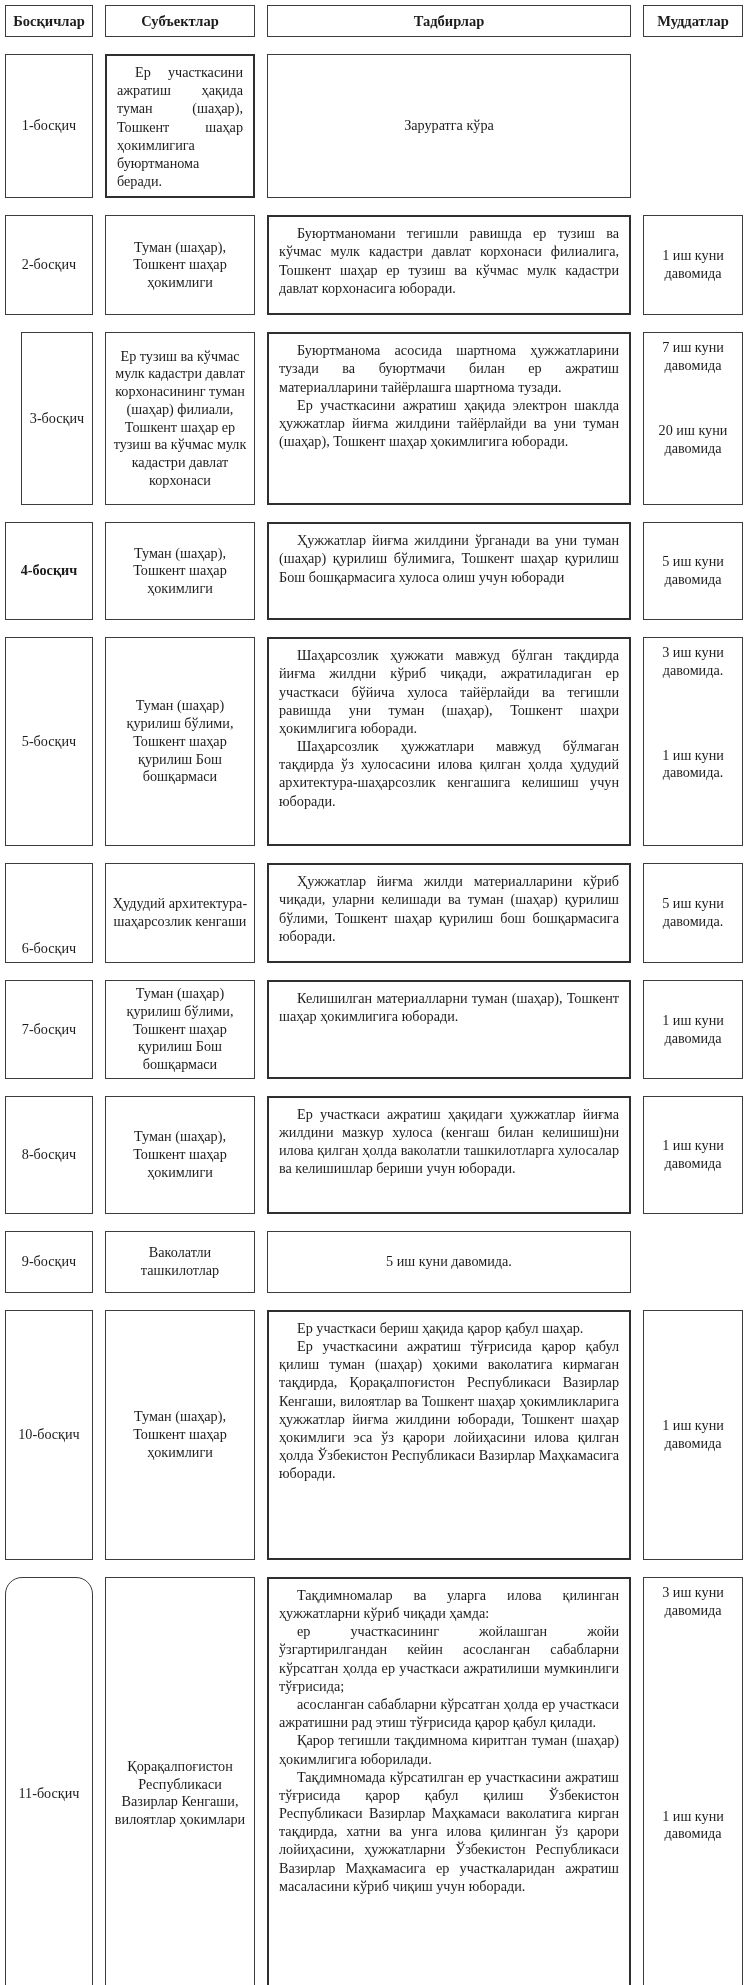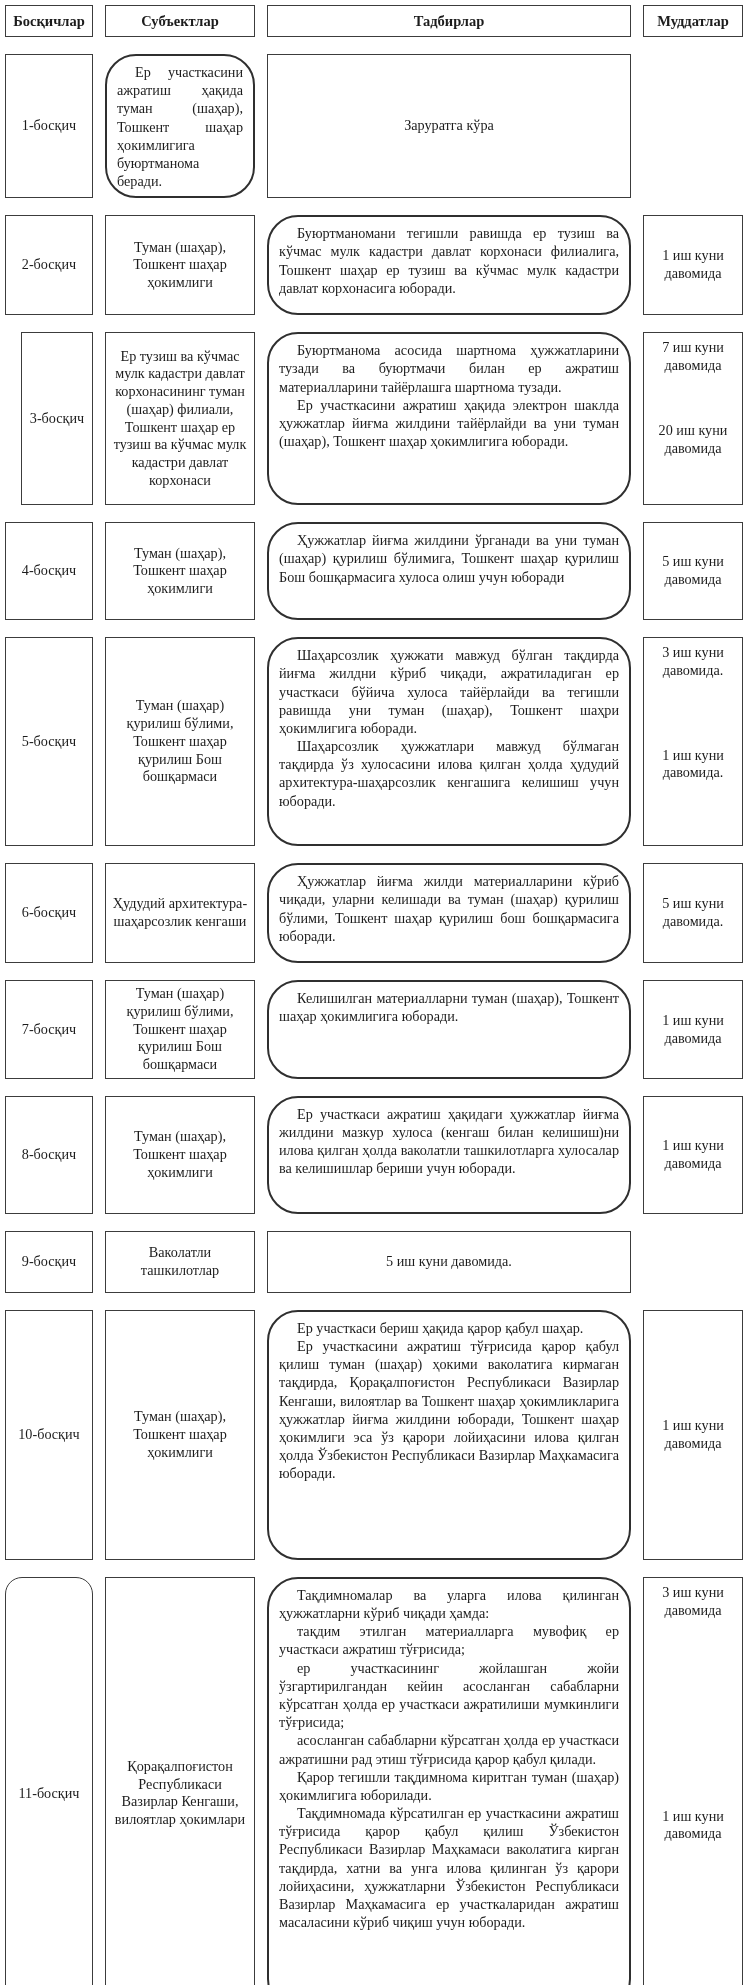--- a/index.html
+++ b/index.html
@@ -42,21 +42,20 @@
     font-size: 14.5px;
   }
   .cell-actions {
     display: block;
     border-width: 2px;
     border-color: #2f2f2f;
     text-align: justify;
     padding: 7px 10px 6px 10px;
     font-size: 14.2px;
     line-height: 1.28;
-    border-radius: 31px;
   }
   .cell-actions p {
     margin: 0;
     text-indent: 18px;
   }
   .cell-actions.actions-center {
     display: flex;
     flex-direction: column;
     justify-content: center;
   }
@@ -129,21 +128,21 @@
           <p>Ер участкасини ажратиш ҳақида электрон шаклда ҳужжатлар йиғма жилдини тайёрлайди ва уни туман (шаҳар), Тошкент шаҳар ҳокимлигига юборади.</p>
         </div>
         <div class="cell cell-duration">
           <div class="duration-text">7 иш куни давомида</div>
           <div class="spacer-a"></div>
           <div class="duration-text">20 иш куни давомида</div>
           <div class="spacer-b"></div>
         </div>
       </div>
       <div class="grid-row" style="min-height: 98px;">
-        <div class="cell cell-stage" style="min-height: 98px;">
+        <div class="cell cell-stage" style="min-height: 98px; font-weight: bold;">
           <span>4-босқич</span>
         </div>
         <div class="cell cell-subject">
           <span>Туман (шаҳар), Тошкент шаҳар ҳокимлиги</span>
         </div>
         <div class="cell cell-actions">
           <p>Ҳужжатлар йиғма жилдини ўрганади ва уни туман (шаҳар) қурилиш бўлимига, Тошкент шаҳар қурилиш Бош бошқармасига хулоса олиш учун юборади</p>
         </div>
         <div class="cell cell-duration">
           <div class="duration-text">5 иш куни давомида</div>
@@ -161,21 +160,21 @@
           <p>Шаҳарсозлик ҳужжатлари мавжуд бўлмаган тақдирда ўз хулосасини илова қилган ҳолда ҳудудий архитектура-шаҳарсозлик кенгашига келишиш учун юборади.</p>
         </div>
         <div class="cell cell-duration">
           <div class="duration-text">3 иш куни давомида.</div>
           <div class="spacer-a"></div>
           <div class="duration-text">1 иш куни давомида.</div>
           <div class="spacer-b"></div>
         </div>
       </div>
       <div class="grid-row" style="min-height: 100px;">
-        <div class="cell cell-stage" style="min-height: 100px;">
+        <div class="cell cell-stage" style="min-height: 100px; align-items: flex-end;">
           <span>6-босқич</span>
         </div>
         <div class="cell cell-subject">
           <span>Ҳудудий архитектура-шаҳарсозлик кенгаши</span>
         </div>
         <div class="cell cell-actions">
           <p>Ҳужжатлар йиғма жилди материалларини кўриб чиқади, уларни келишади ва туман (шаҳар) қурилиш бўлими, Тошкент шаҳар қурилиш бош бошқармасига юборади.</p>
         </div>
         <div class="cell cell-duration">
           <div class="duration-text">5 иш куни давомида.</div>
@@ -237,21 +236,20 @@
       </div>
       <div class="grid-row" style="min-height: 433px;">
         <div class="cell cell-stage" style="min-height: 433px; border-radius: 17px;">
           <span>11-босқич</span>
         </div>
         <div class="cell cell-subject">
           <span>Қорақалпоғистон Республикаси Вазирлар Кенгаши, вилоятлар ҳокимлари</span>
         </div>
         <div class="cell cell-actions">
           <p>Тақдимномалар ва уларга илова қилинган ҳужжатларни кўриб чиқади ҳамда:</p>
-          <p>тақдим этилган материалларга мувофиқ ер участкаси ажратиш тўғрисида;</p>
           <p>ер участкасининг жойлашган жойи ўзгартирилгандан кейин асосланган сабабларни кўрсатган ҳолда ер участкаси ажратилиши мумкинлиги тўғрисида;</p>
           <p>асосланган сабабларни кўрсатган ҳолда ер участкаси ажратишни рад этиш тўғрисида қарор қабул қилади.</p>
           <p>Қарор тегишли тақдимнома киритган туман (шаҳар) ҳокимлигига юборилади.</p>
           <p>Тақдимномада кўрсатилган ер участкасини ажратиш тўғрисида қарор қабул қилиш Ўзбекистон Республикаси Вазирлар Маҳкамаси ваколатига кирган тақдирда, хатни ва унга илова қилинган ўз қарори лойиҳасини, ҳужжатларни Ўзбекистон Республикаси Вазирлар Маҳкамасига ер участкаларидан ажратиш масаласини кўриб чиқиш учун юборади.</p>
         </div>
         <div class="cell cell-duration">
           <div class="duration-text">3 иш куни давомида</div>
           <div class="spacer-a"></div>
           <div class="duration-text">1 иш куни давомида</div>
           <div class="spacer-b"></div>

